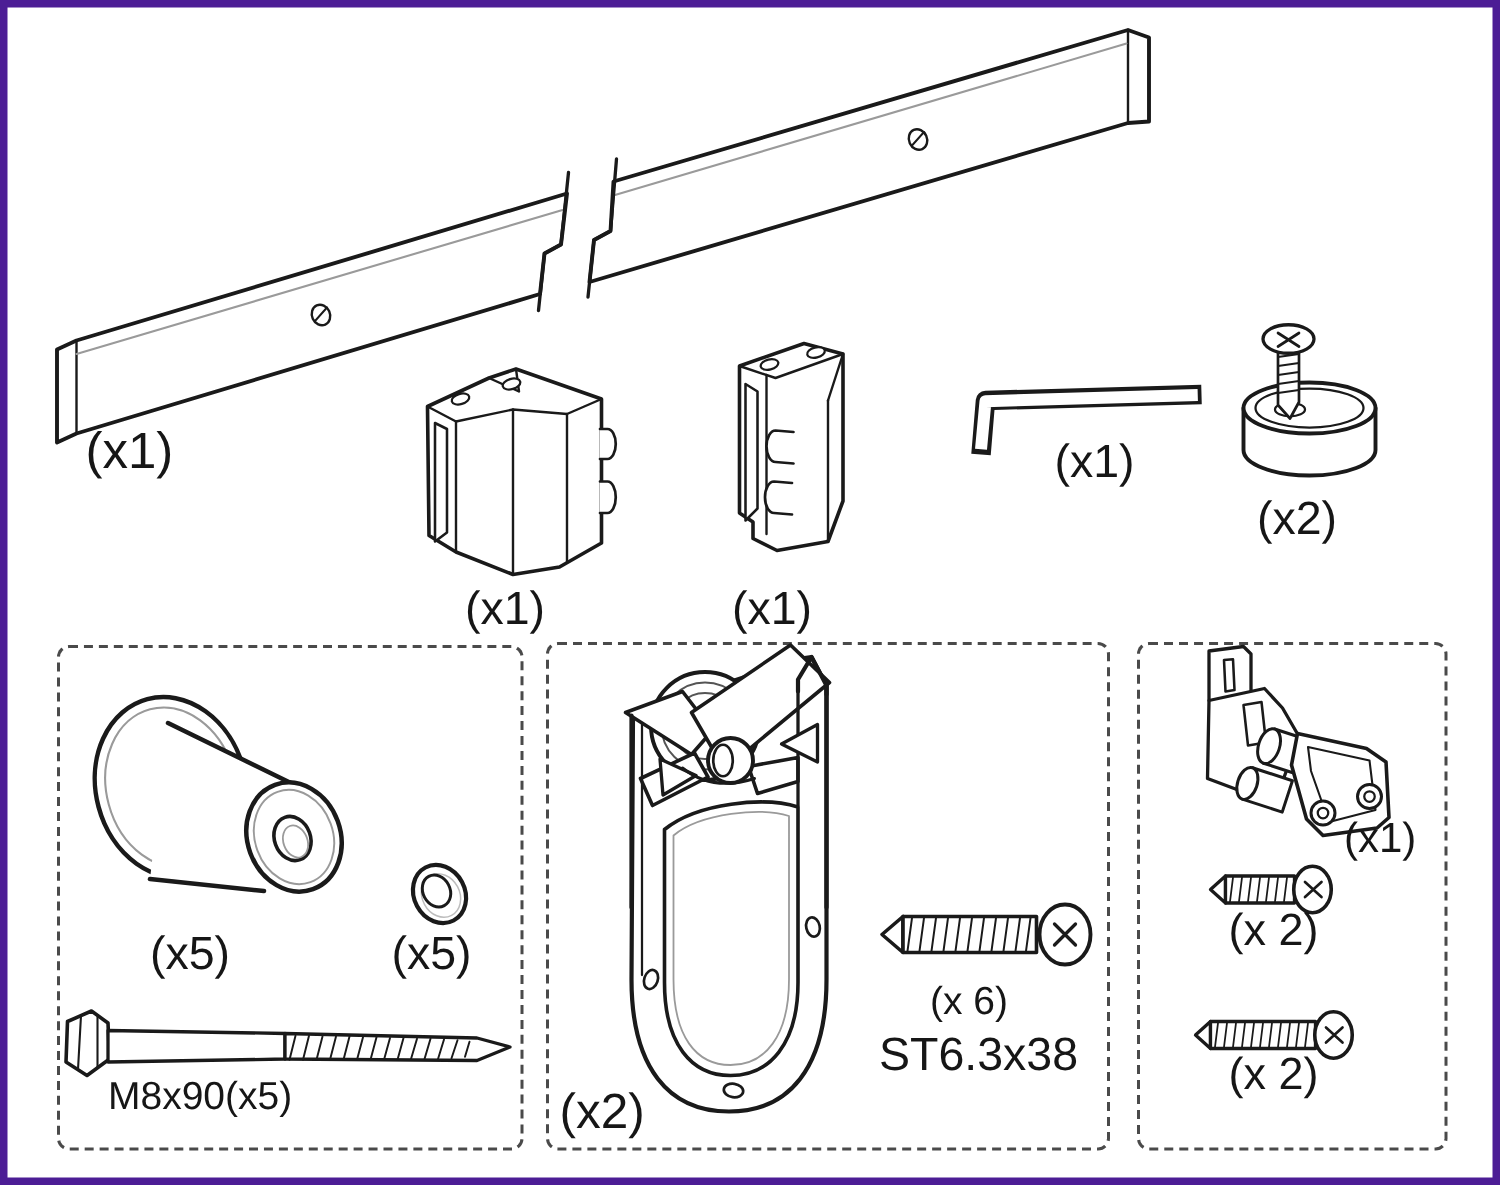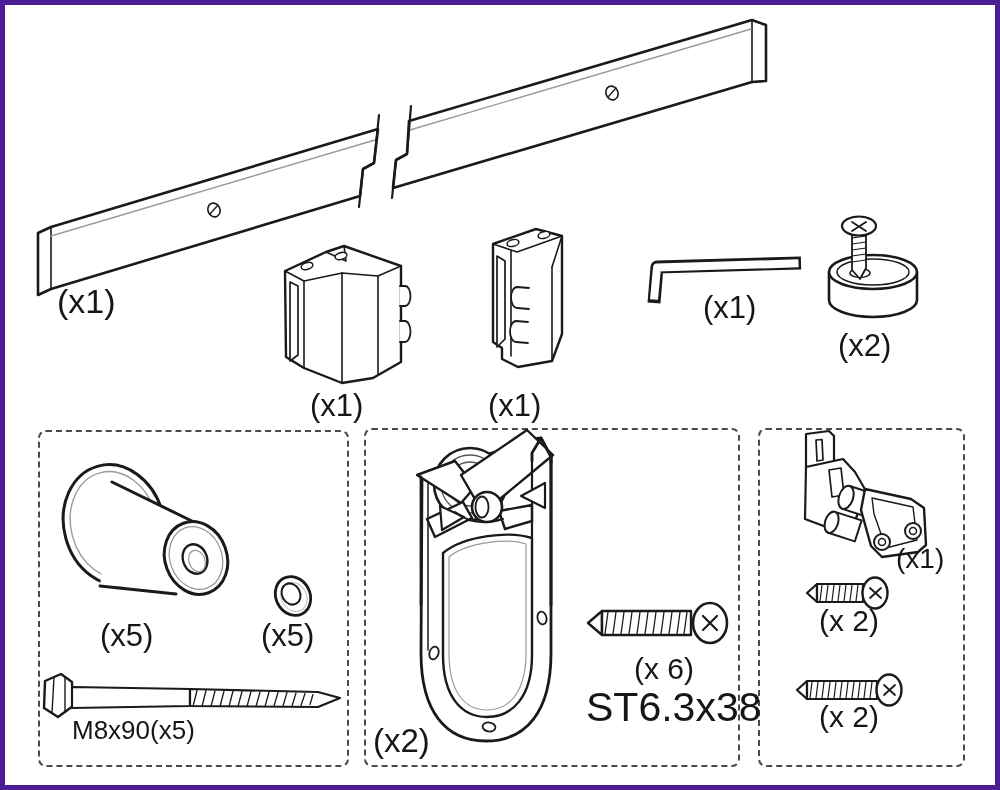--- a/index.html
+++ b/index.html
@@ -207,20 +207,20 @@
   <div class="lbl" style="left:305px;top:385px;font-size:31px;">(x1)</div>
   <div class="lbl" style="left:483px;top:385px;font-size:31px;">(x1)</div>
   <div class="lbl" style="left:698px;top:287px;font-size:31px;">(x1)</div>
   <div class="lbl" style="left:833px;top:325px;font-size:31px;">(x2)</div>
 
   <div class="lbl" style="left:95px;top:615px;font-size:31px;">(x5)</div>
   <div class="lbl" style="left:256px;top:615px;font-size:31px;">(x5)</div>
   <div class="lbl" style="left:67px;top:712px;font-size:26px;">M8x90(x5)</div>
 
   <div class="lbl" style="left:368px;top:719px;font-size:33px;">(x2)</div>
-  <div class="lbl" style="left:629px;top:649px;font-size:30px;">(x 6)</div>
-  <div class="lbl" style="left:581px;top:682px;font-size:41px;">ST6.3x38</div>
+  <div class="lbl" style="left:615px;top:649px;font-size:26px;">(x 6)</div>
+  <div class="lbl" style="left:581px;top:682px;font-size:31px;">ST6.3x38</div>
 
   <div class="lbl" style="left:891px;top:540px;font-size:28px;">(x1)</div>
   <div class="lbl" style="left:814px;top:601px;font-size:30px;">(x 2)</div>
   <div class="lbl" style="left:814px;top:697px;font-size:30px;">(x 2)</div>
 
 </div>
 
 </body></html>

